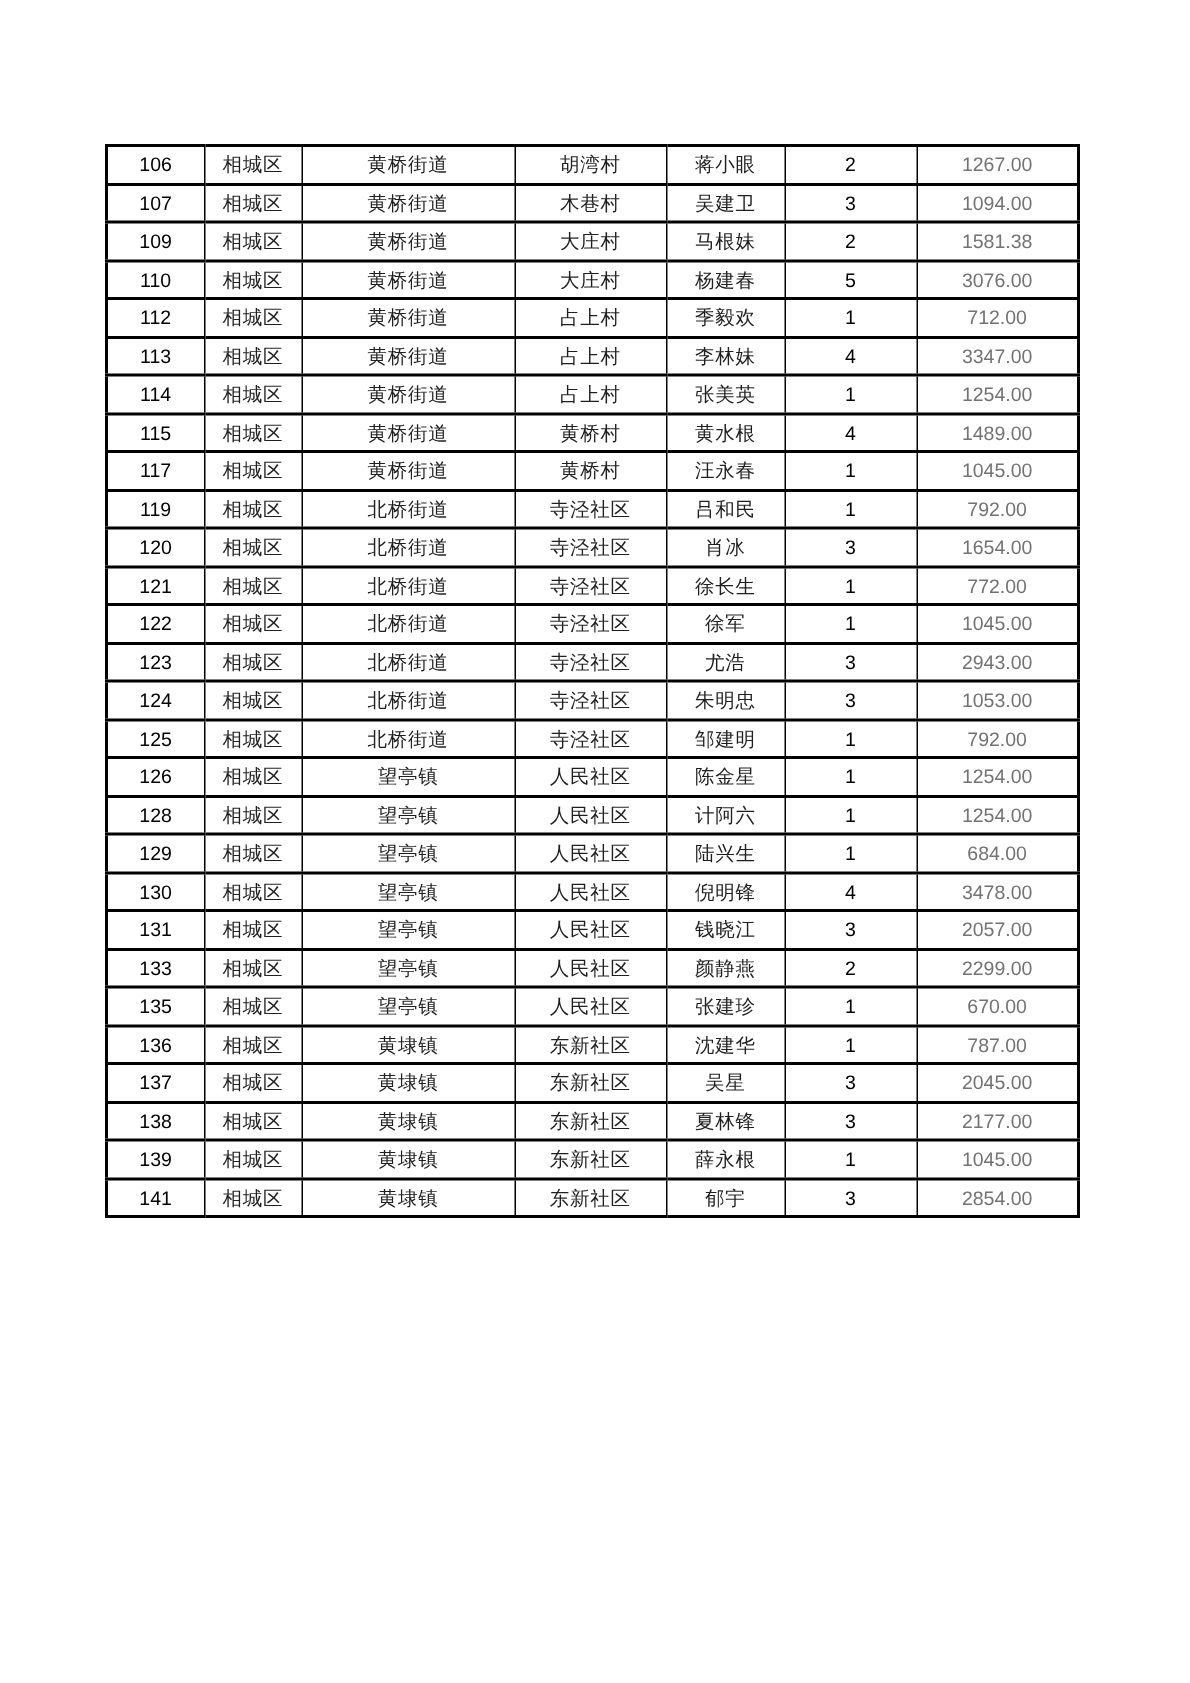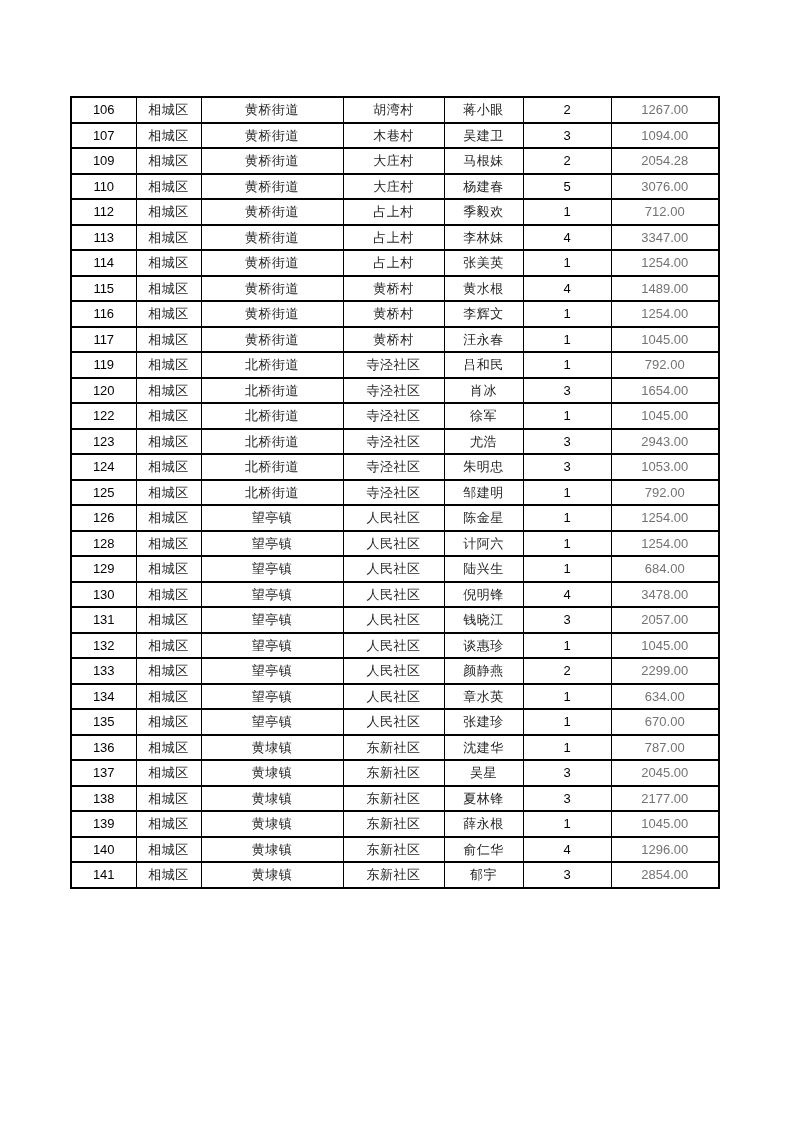--- a/index.html
+++ b/index.html
@@ -89,21 +89,21 @@
           <td class="c-num">3</td>
           <td class="c-amount">1094.00</td>
         </tr>
         <tr>
           <td class="c-num">109</td>
           <td class="c-cn">相城区</td>
           <td class="c-cn">黄桥街道</td>
           <td class="c-cn">大庄村</td>
           <td class="c-cn">马根妹</td>
           <td class="c-num">2</td>
-          <td class="c-amount">2054.28</td>
+          <td class="c-amount">1581.38</td>
         </tr>
         <tr>
           <td class="c-num">110</td>
           <td class="c-cn">相城区</td>
           <td class="c-cn">黄桥街道</td>
           <td class="c-cn">大庄村</td>
           <td class="c-cn">杨建春</td>
           <td class="c-num">5</td>
           <td class="c-amount">3076.00</td>
         </tr>
@@ -137,29 +137,20 @@
         <tr>
           <td class="c-num">115</td>
           <td class="c-cn">相城区</td>
           <td class="c-cn">黄桥街道</td>
           <td class="c-cn">黄桥村</td>
           <td class="c-cn">黄水根</td>
           <td class="c-num">4</td>
           <td class="c-amount">1489.00</td>
         </tr>
         <tr>
-          <td class="c-num">116</td>
-          <td class="c-cn">相城区</td>
-          <td class="c-cn">黄桥街道</td>
-          <td class="c-cn">黄桥村</td>
-          <td class="c-cn">李辉文</td>
-          <td class="c-num">1</td>
-          <td class="c-amount">1254.00</td>
-        </tr>
-        <tr>
           <td class="c-num">117</td>
           <td class="c-cn">相城区</td>
           <td class="c-cn">黄桥街道</td>
           <td class="c-cn">黄桥村</td>
           <td class="c-cn">汪永春</td>
           <td class="c-num">1</td>
           <td class="c-amount">1045.00</td>
         </tr>
         <tr>
           <td class="c-num">119</td>
@@ -171,20 +162,29 @@
           <td class="c-amount">792.00</td>
         </tr>
         <tr>
           <td class="c-num">120</td>
           <td class="c-cn">相城区</td>
           <td class="c-cn">北桥街道</td>
           <td class="c-cn">寺泾社区</td>
           <td class="c-cn">肖冰</td>
           <td class="c-num">3</td>
           <td class="c-amount">1654.00</td>
+        </tr>
+        <tr>
+          <td class="c-num">121</td>
+          <td class="c-cn">相城区</td>
+          <td class="c-cn">北桥街道</td>
+          <td class="c-cn">寺泾社区</td>
+          <td class="c-cn">徐长生</td>
+          <td class="c-num">1</td>
+          <td class="c-amount">772.00</td>
         </tr>
         <tr>
           <td class="c-num">122</td>
           <td class="c-cn">相城区</td>
           <td class="c-cn">北桥街道</td>
           <td class="c-cn">寺泾社区</td>
           <td class="c-cn">徐军</td>
           <td class="c-num">1</td>
           <td class="c-amount">1045.00</td>
         </tr>
@@ -254,47 +254,29 @@
         <tr>
           <td class="c-num">131</td>
           <td class="c-cn">相城区</td>
           <td class="c-cn">望亭镇</td>
           <td class="c-cn">人民社区</td>
           <td class="c-cn">钱晓江</td>
           <td class="c-num">3</td>
           <td class="c-amount">2057.00</td>
         </tr>
         <tr>
-          <td class="c-num">132</td>
-          <td class="c-cn">相城区</td>
-          <td class="c-cn">望亭镇</td>
-          <td class="c-cn">人民社区</td>
-          <td class="c-cn">谈惠珍</td>
-          <td class="c-num">1</td>
-          <td class="c-amount">1045.00</td>
-        </tr>
-        <tr>
           <td class="c-num">133</td>
           <td class="c-cn">相城区</td>
           <td class="c-cn">望亭镇</td>
           <td class="c-cn">人民社区</td>
           <td class="c-cn">颜静燕</td>
           <td class="c-num">2</td>
           <td class="c-amount">2299.00</td>
         </tr>
         <tr>
-          <td class="c-num">134</td>
-          <td class="c-cn">相城区</td>
-          <td class="c-cn">望亭镇</td>
-          <td class="c-cn">人民社区</td>
-          <td class="c-cn">章水英</td>
-          <td class="c-num">1</td>
-          <td class="c-amount">634.00</td>
-        </tr>
-        <tr>
           <td class="c-num">135</td>
           <td class="c-cn">相城区</td>
           <td class="c-cn">望亭镇</td>
           <td class="c-cn">人民社区</td>
           <td class="c-cn">张建珍</td>
           <td class="c-num">1</td>
           <td class="c-amount">670.00</td>
         </tr>
         <tr>
           <td class="c-num">136</td>
@@ -324,29 +306,20 @@
           <td class="c-amount">2177.00</td>
         </tr>
         <tr>
           <td class="c-num">139</td>
           <td class="c-cn">相城区</td>
           <td class="c-cn">黄埭镇</td>
           <td class="c-cn">东新社区</td>
           <td class="c-cn">薛永根</td>
           <td class="c-num">1</td>
           <td class="c-amount">1045.00</td>
-        </tr>
-        <tr>
-          <td class="c-num">140</td>
-          <td class="c-cn">相城区</td>
-          <td class="c-cn">黄埭镇</td>
-          <td class="c-cn">东新社区</td>
-          <td class="c-cn">俞仁华</td>
-          <td class="c-num">4</td>
-          <td class="c-amount">1296.00</td>
         </tr>
         <tr>
           <td class="c-num">141</td>
           <td class="c-cn">相城区</td>
           <td class="c-cn">黄埭镇</td>
           <td class="c-cn">东新社区</td>
           <td class="c-cn">郁宇</td>
           <td class="c-num">3</td>
           <td class="c-amount">2854.00</td>
         </tr>

